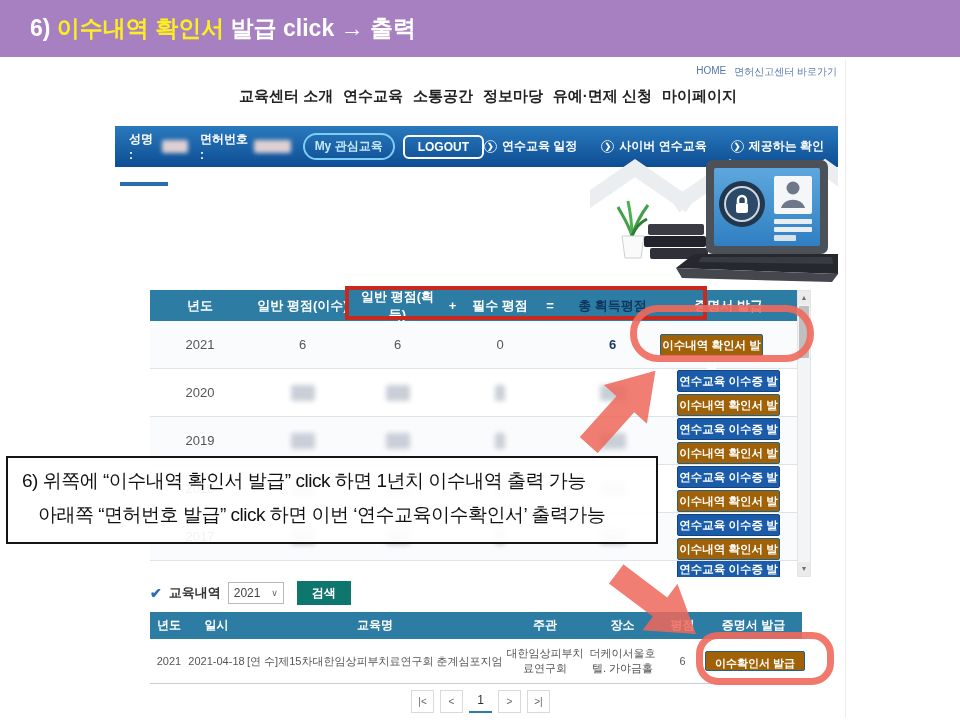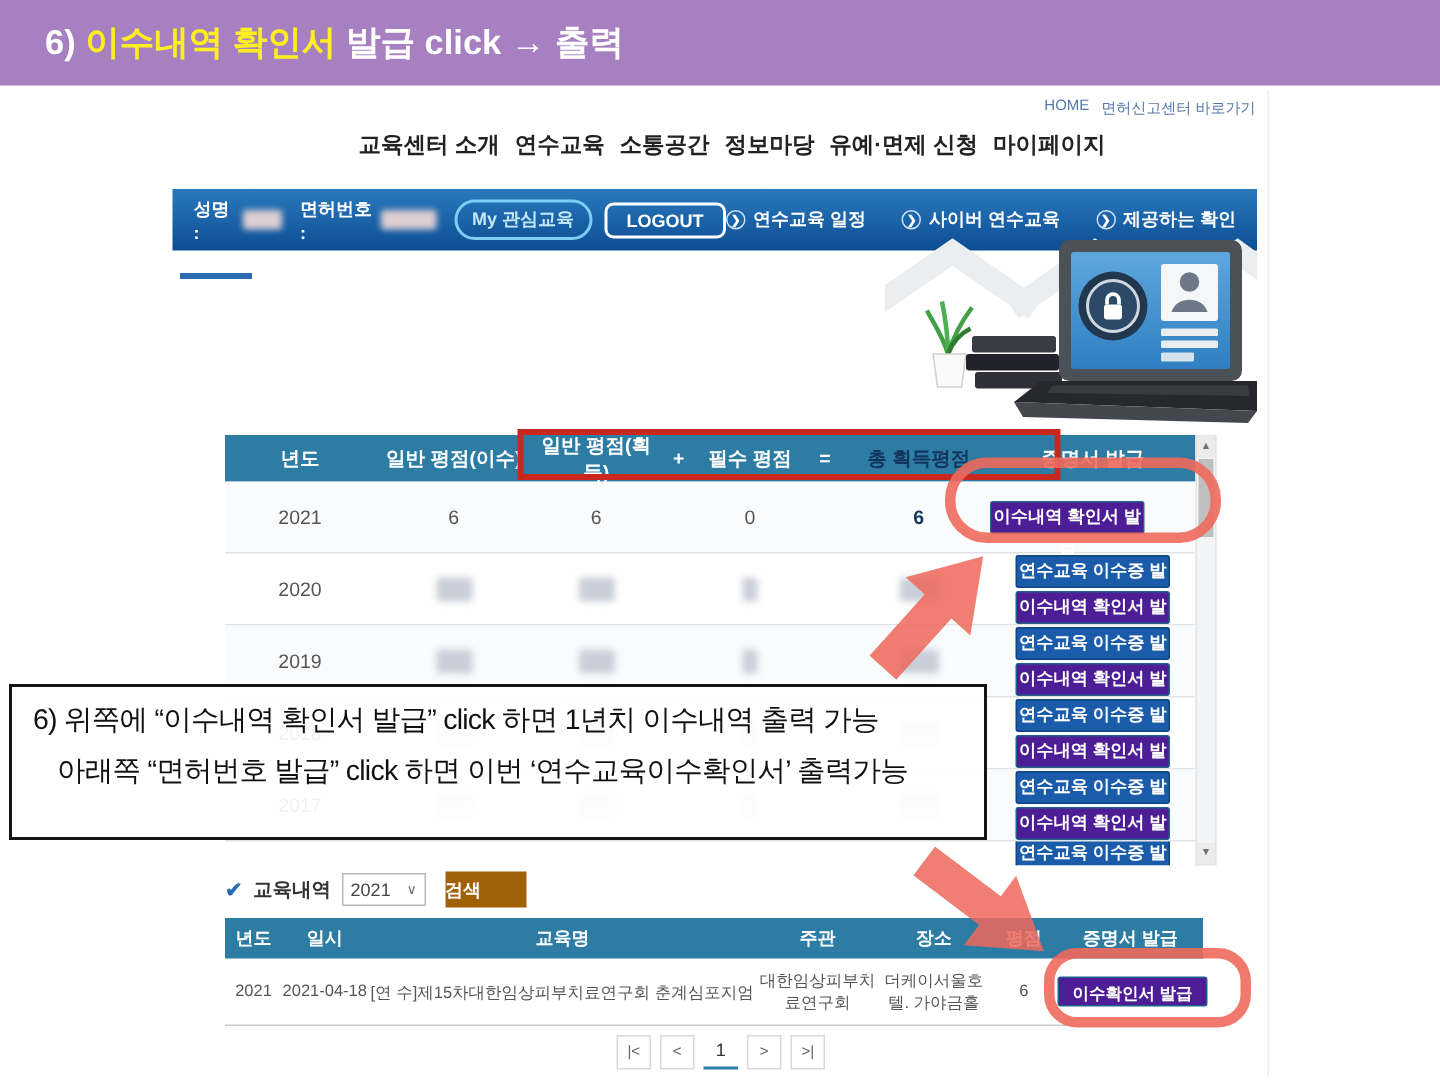--- a/index.html
+++ b/index.html
@@ -56,58 +56,58 @@
   .sc1{width:100px}.sc2{width:105px}.sc3{width:85px}.sc4{width:25px}.sc5{width:70px}.sc6{width:30px}.sc7{width:95px}.sc8{width:137px}
   .thead .total { color:#12355e; }
   .tbody { height:256px; overflow:hidden; }
   .trow { display:flex; align-items:center; height:48px; border-bottom:1px solid #dfe3e7; color:#555; }
   .trow:nth-child(odd){ background:#fafbfc; }
   .trow .bold6 { font-weight:bold; color:#17365f; }
   .blurcell { height:16px; background:#c9cfd8; filter:blur(2.5px); margin:0 auto; border-radius:2px; }
   .b24{width:24px}.b10{width:10px}.b26{width:26px}
   .btncol { display:flex; flex-direction:column; gap:2px; align-items:center; }
   .btn-teal, .btn-dark { width:103px; height:22px; line-height:20px; text-align:center; color:#fff;
-        font-size:11.5px; font-weight:bold; border-radius:2px; border:1px solid #1e618a; background:#4c1d95; cursor:pointer; }
+        font-size:11.5px; font-weight:bold; border-radius:2px; border:1px solid #1e618a; background:#a16207; cursor:pointer; }
   .btn-dark { background:#1a5caa; border-color:#12447e; }
   .partial { height:16px; overflow:hidden; border-bottom:none; }
 
   
   .sbar { position:absolute; left:707px; top:230px; width:14px; height:287px; background:#f3f4f5; border:1px solid #e4e4e4; }
   .sbar .cap { position:absolute; left:0; width:12px; height:14px; background:#ebebeb; font-size:7px;
                line-height:14px; text-align:center; color:#707070; }
   .sbar .up{top:0}.sbar .dn{bottom:0}
   .sbar .thumb { position:absolute; left:1px; top:15px; width:10px; height:52px; background:#bfbfbf; }
 
   
   .filter { position:absolute; left:60px; top:521px; display:flex; align-items:center; gap:7px; }
   .filter .chk { color:#2c6cb3; font-size:14px; font-weight:bold; }
   .filter .flabel { font-size:13px; font-weight:bold; color:#333; }
   .yearsel { width:56px; height:22px; border:1px solid #b9b9b9; background:#fff; font-size:12px; color:#444;
              display:flex; align-items:center; justify-content:space-between; padding:0 5px; cursor:pointer; }
-  .btn-search { width:54px; height:24px; background:#a16207; color:#fff; font-size:12px; font-weight:bold;
-                line-height:24px; margin-left:6px; cursor:pointer; }
+  .btn-search { width:54px; height:24px; background:#0f766e; color:#fff; font-size:12px; font-weight:bold;
+                text-align:center; line-height:24px; margin-left:6px; cursor:pointer; }
 
   
   .dettable { position:absolute; left:60px; top:552px; width:652px; font-size:12px; }
   .dethead { display:flex; align-items:center; height:27px; background:#2d7ca3; color:#fff; font-weight:bold; }
   .dethead div { text-align:center; }
   .dc1{width:38px}.dc2{width:57px}.dc3{width:260px}.dc4{width:80px}.dc5{width:75px}.dc6{width:45px}.dc7{width:97px}
   .detrow { display:flex; align-items:center; height:45px; border-bottom:1px solid #ccc; color:#555; }
   .detrow div { text-align:center; font-size:11px; }
   .detrow .course { text-align:left; padding-left:2px; }
   .btn-cert { width:100px; height:20px; line-height:22px; margin:0 auto; }
 
   
   .pager { position:absolute; left:318px; top:630px; display:flex; align-items:flex-start; }
   .pg { width:23px; height:23px; border:1px solid #d9d9d9; background:#fff; color:#666; font-size:10px;
         line-height:21px; text-align:center; margin:0 3px; cursor:pointer; }
   .pg.cur { border:none; border-bottom:2px solid #2d7ca6; color:#333; font-size:12px; cursor:default; }
 
   
-  .overlaybox { position:absolute; left:6px; top:456px; width:652px; height:104px; z-index:30;
+  .overlaybox { position:absolute; left:6px; top:456px; width:652px; height:88px; z-index:30;
                 background:rgba(255,255,255,.92); border:2px solid #141414; padding:6px 14px;
                 font-size:19px; color:#111; line-height:34px; letter-spacing:-.5px; }
   .overlaybox .l2 { padding-left:16px; }
   .rect-red { position:absolute; left:345px; top:286px; width:362px; height:34px;
               border:4px solid #c9281f; z-index:40; }
   .ring { position:absolute; border:7px solid #ee695c; z-index:40; opacity:.9; }
   .ring.top { left:630px; top:305px; width:184px; height:57px; border-radius:28px; }
   .ring.bottom { left:696px; top:632px; width:138px; height:53px; border-radius:22px; }
   .arrow { position:absolute; width:100px; height:62px; z-index:20; opacity:.86; }
   .arrow.a1 { left:572px; top:377px; transform:rotate(-48deg); }

